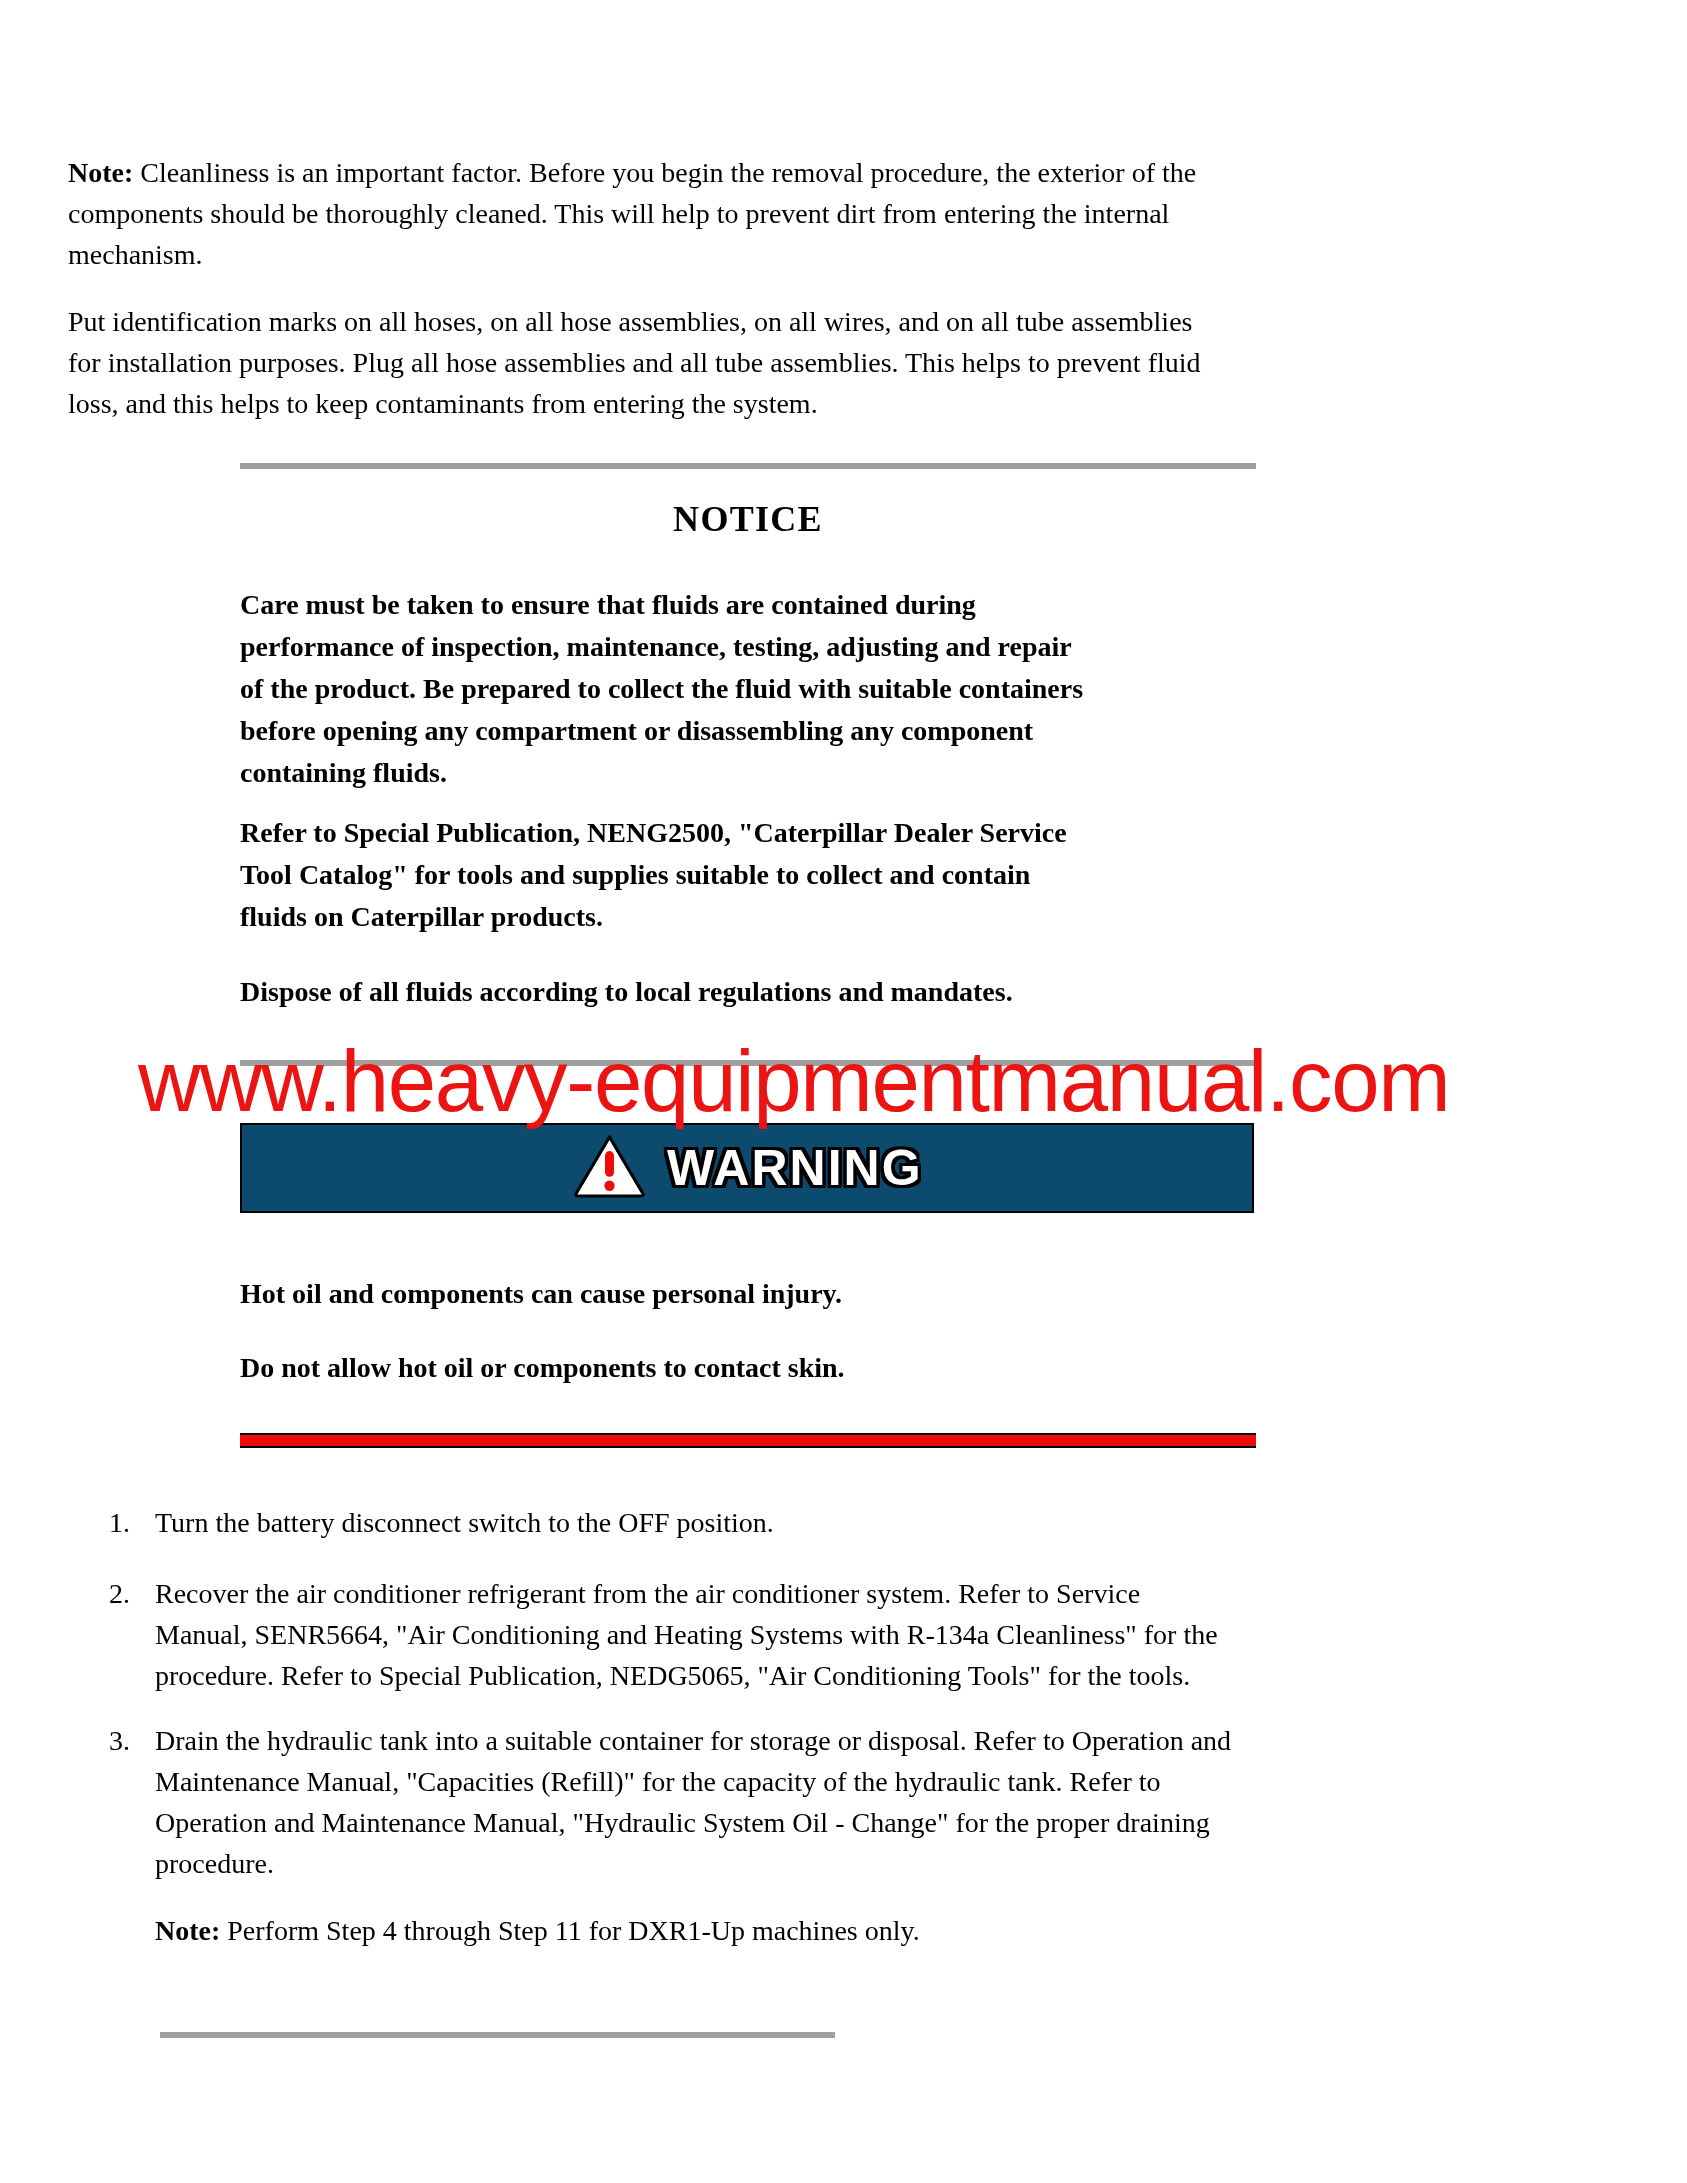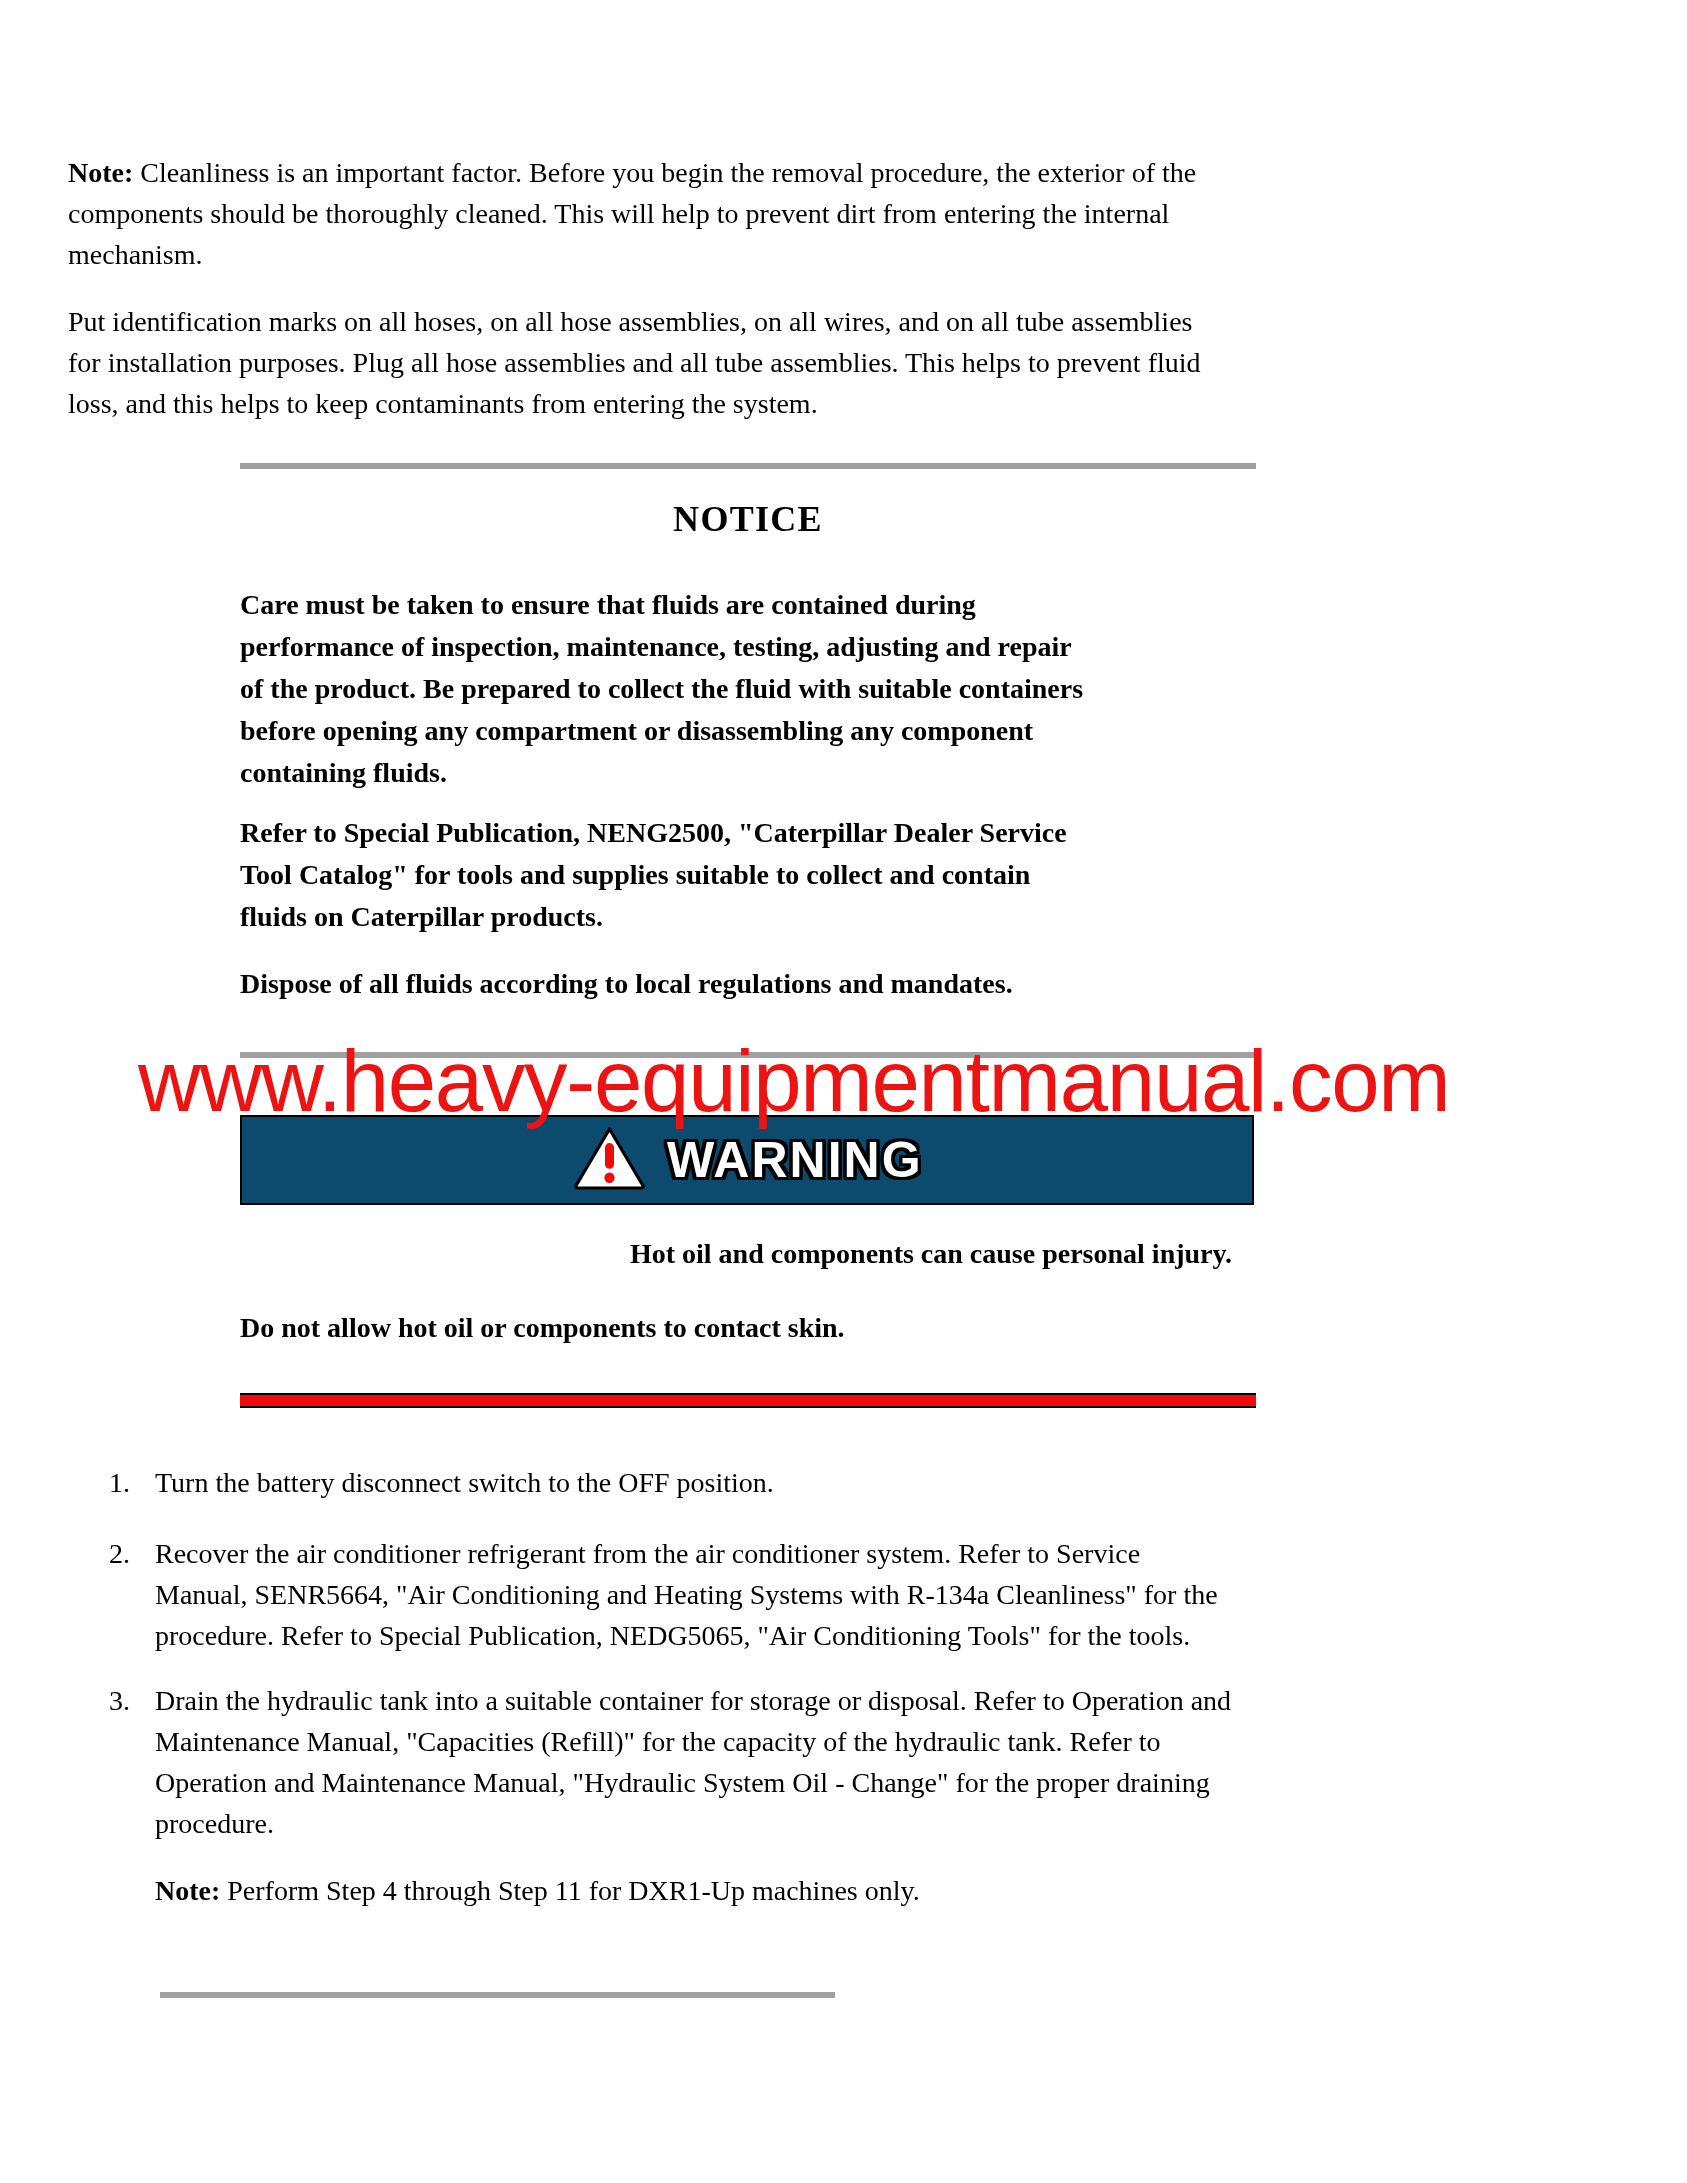--- a/index.html
+++ b/index.html
@@ -27,40 +27,40 @@
     margin:30px 0 0 172px; width:1016px;
     text-align:center; font-weight:bold; font-size:36px; line-height:41px;
     letter-spacing:1.3px;
   }
   .notice-p {
     margin-left:172px; width:992px;
     font-weight:bold; line-height:42px;
   }
   .np1 { margin-top:44px; }
   .np2 { margin-top:18px; }
-  .np3 { margin-top:25px; }
+  .np3 { margin-top:33px; }
 
   .warning-banner {
     margin:57px 0 0 172px;
     width:1010px; height:86px;
     background:#0c4a6e;
     border:2.6px solid #000;
     display:flex; align-items:center; justify-content:center; gap:18.5px;
   }
   .warning-triangle { width:77px; height:67px; margin-top:-2.6px; }
   .warning-word {
     font-family:"Liberation Sans", sans-serif;
     font-weight:bold; font-size:50px; line-height:50px;
     color:#ffffff; letter-spacing:2px;
     text-shadow:
       -3.3px -3.3px 0 #000, 3.3px -3.3px 0 #000, -3.3px 3.3px 0 #000, 3.3px 3.3px 0 #000,
       -3.3px 0 0 #000, 3.3px 0 0 #000, 0 -3.3px 0 #000, 0 3.3px 0 #000;
   }
   .warn-p { margin-left:172px; width:992px; font-weight:bold; }
-  .wp1 { margin-top:28px;text-align:right; }
+  .wp1 { margin-top:60px; }
   .wp2 { margin-top:33px; }
 
   .warning-bottom-bar {
     margin:45px 0 0 172px; width:1016px; height:10.6px;
     background:#f00a0a;
     border-top:2.6px solid #000; border-bottom:2.6px solid #000;
     box-sizing:content-box;
   }
 
   .step { display:flex; margin-left:41px; }

